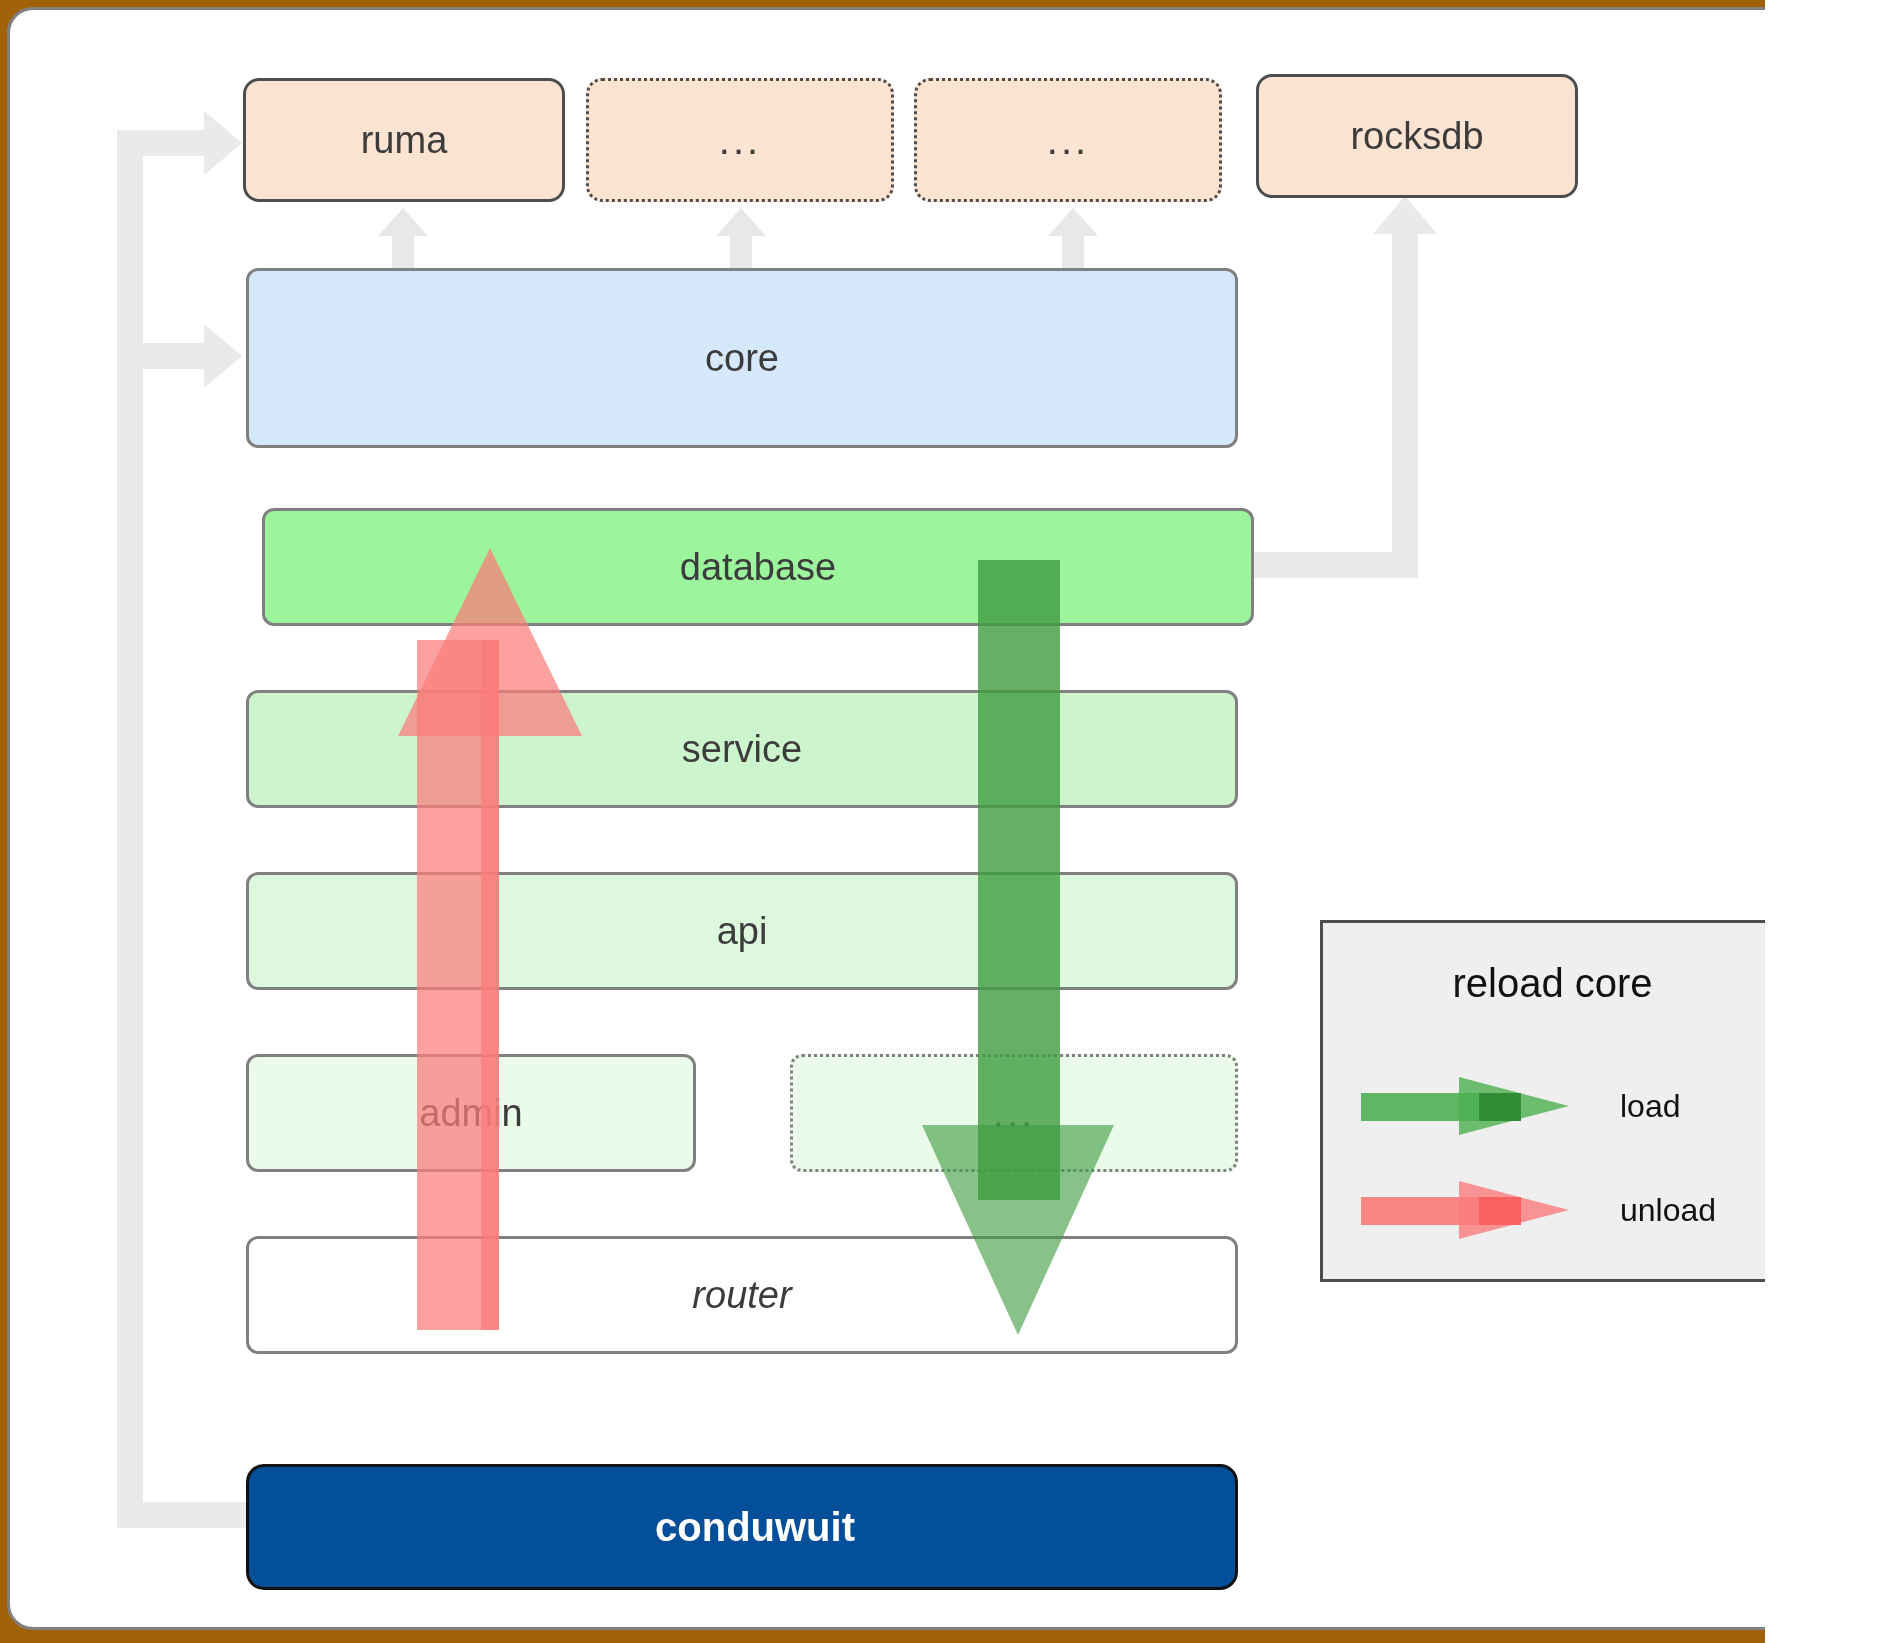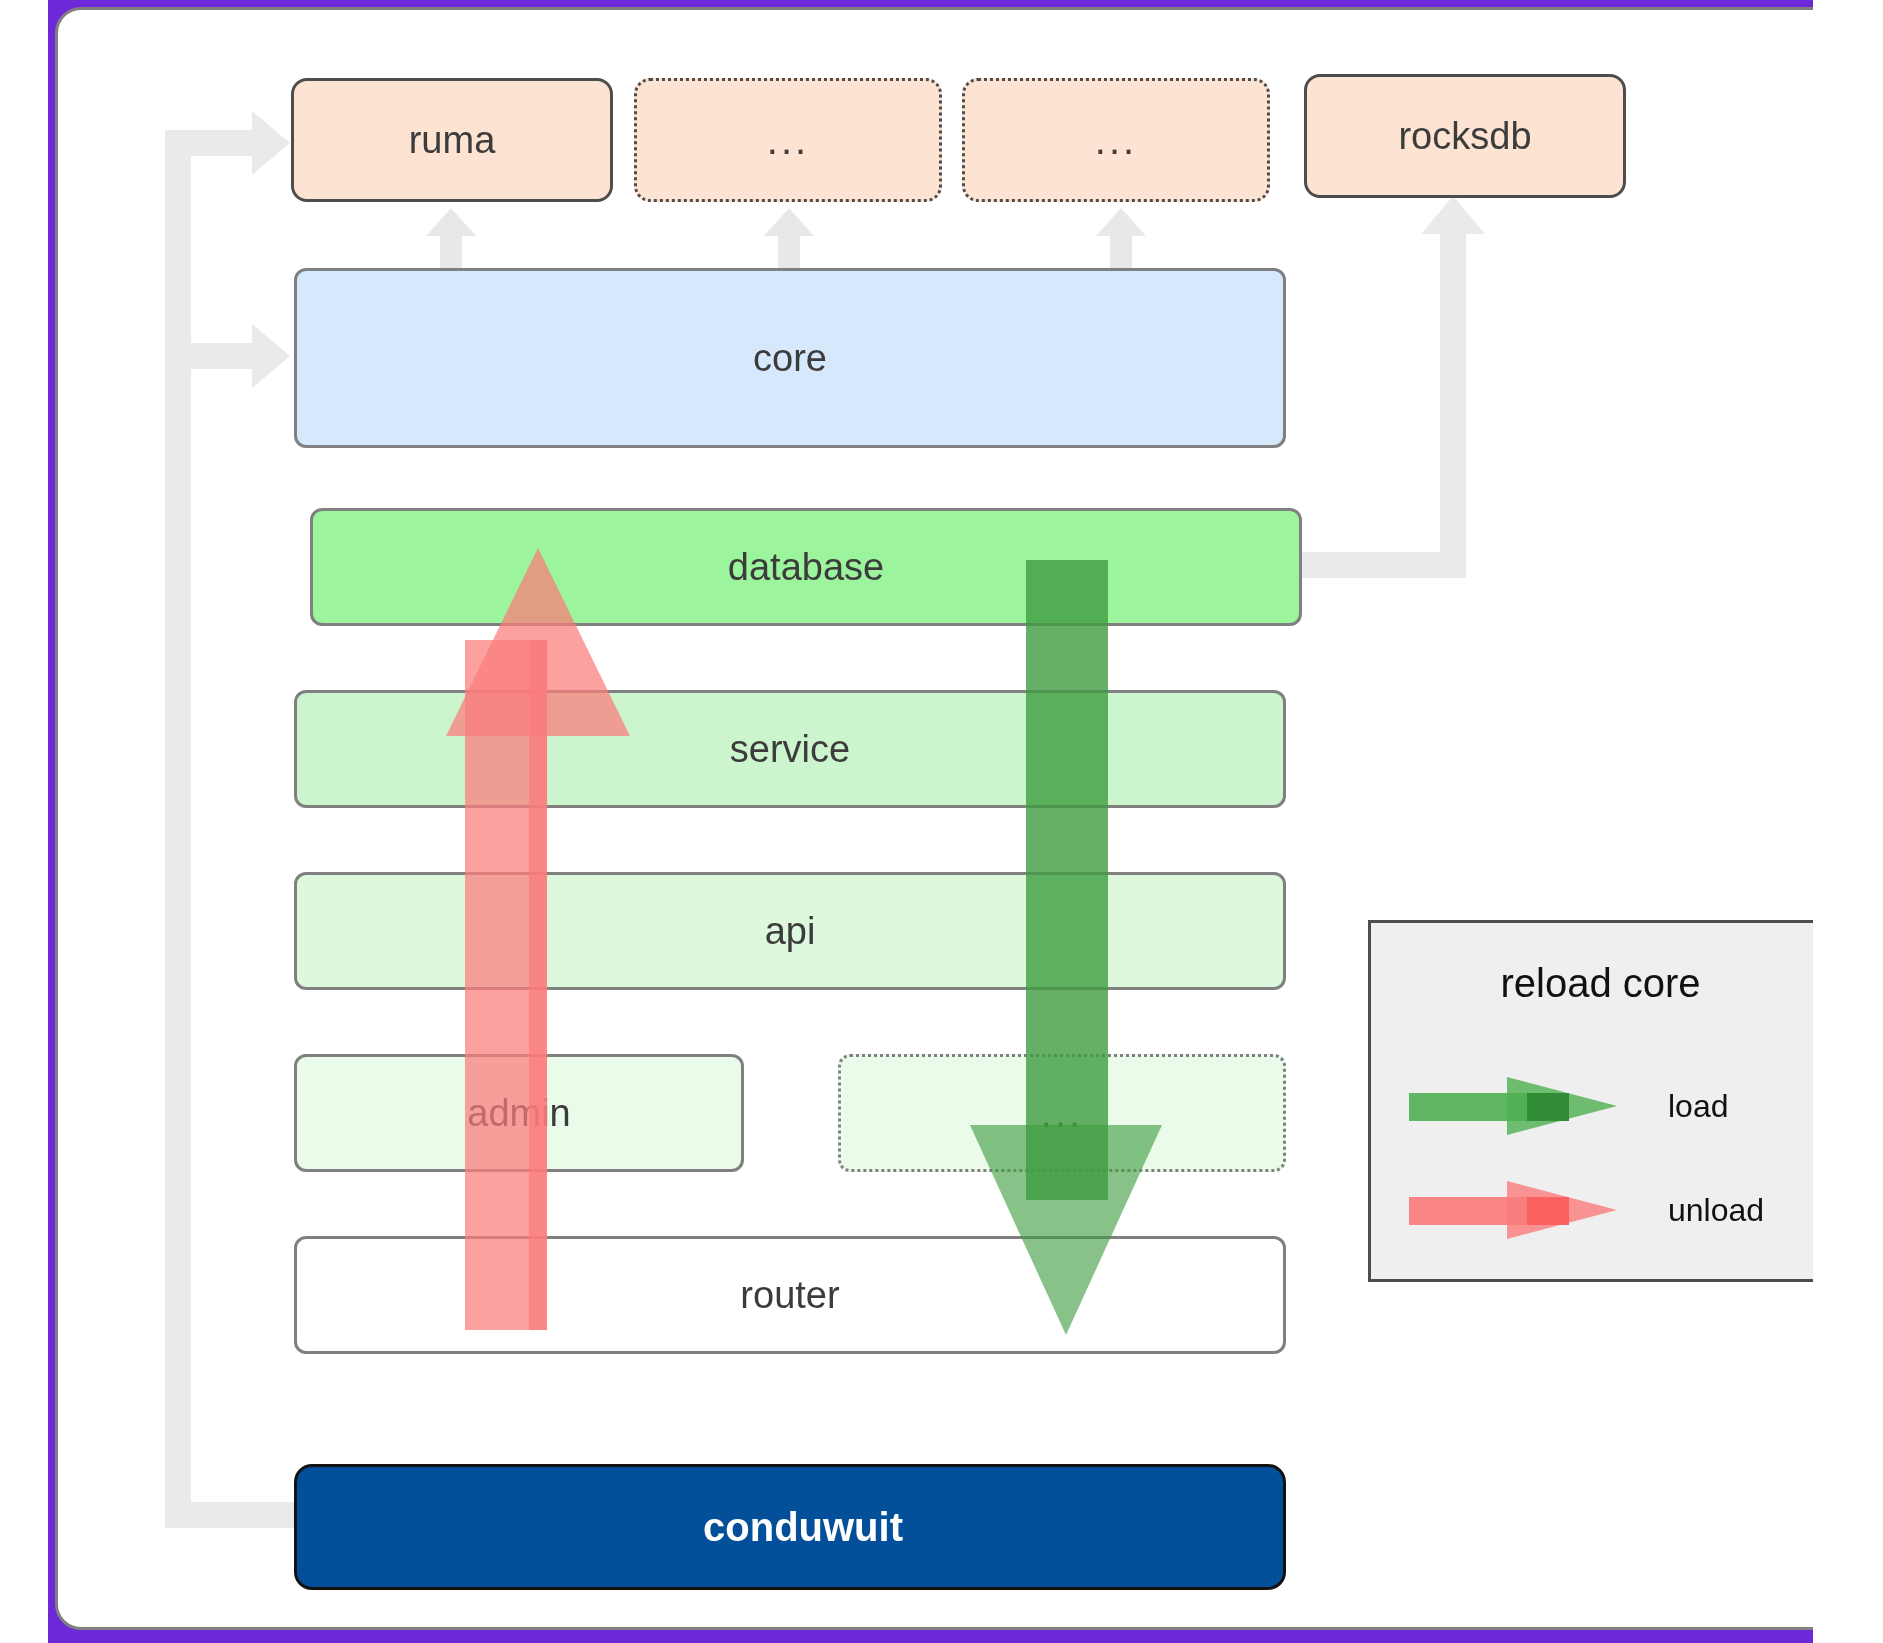--- a/index.html
+++ b/index.html
@@ -7,23 +7,22 @@
     padding: 0;
     background: #ffffff;
   }
   body {
     font-family: "Liberation Sans", sans-serif;
   }
   #canvas {
     position: relative;
     width: 1765px;
     height: 1643px;
-    background: #6d28d9;
+    background: #a16207;
     overflow: hidden;
-    margin-left: 48px;
   }
   
   .outer-frame {
     position: absolute;
     left: 7px;
     top: 7px;
     width: 1863px;
     height: 1623px;
     box-sizing: border-box;
     border: 3px solid #808080;
@@ -239,21 +238,21 @@
   </div>
 
   <div class="node admin" style="left:246px; top:1054px; width:450px; height:118px;">
     <span class="label">admin</span>
   </div>
 
   <div class="node ellipsis-layer" style="left:790px; top:1054px; width:448px; height:118px;">
     <span class="label dots">...</span>
   </div>
 
-  <div class="node router" style="left:246px; top:1236px; width:992px; height:118px;">
+  <div class="node router" style="left:246px; top:1236px; width:992px; height:118px;font-style:italic;">
     <span class="label">router</span>
   </div>
 
   <div class="node app" style="left:246px; top:1464px; width:992px; height:126px;padding-left:26px;">
     <span class="label">conduwuit</span>
   </div>
 
   <div class="flow" style="left:390px; top:540px; width:200px; height:790px;">
     <svg width="200" height="790" viewBox="0 0 200 790">
 

